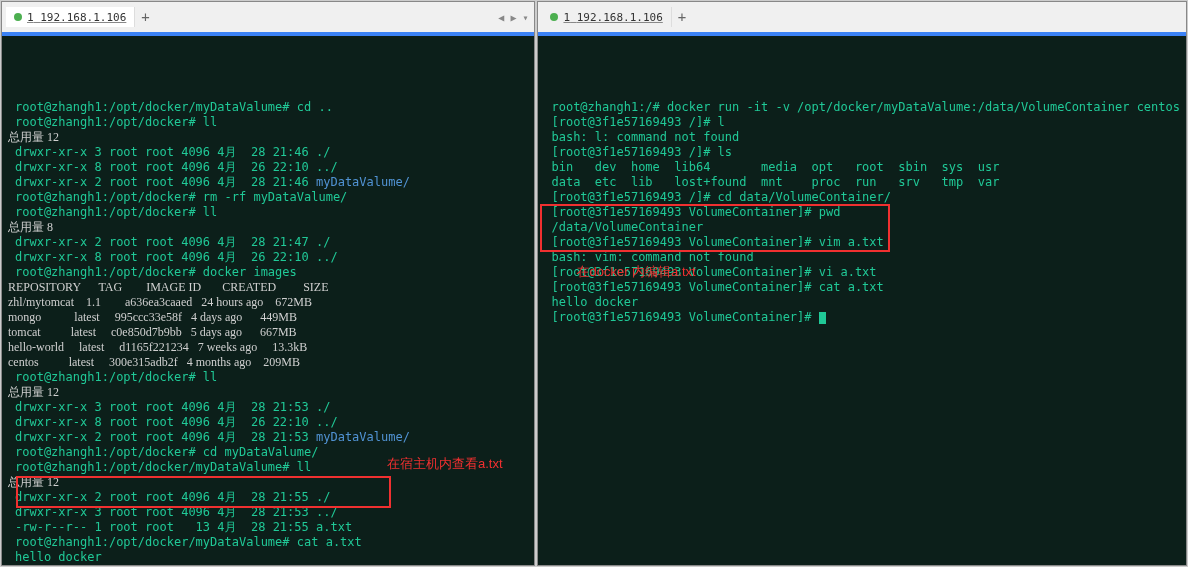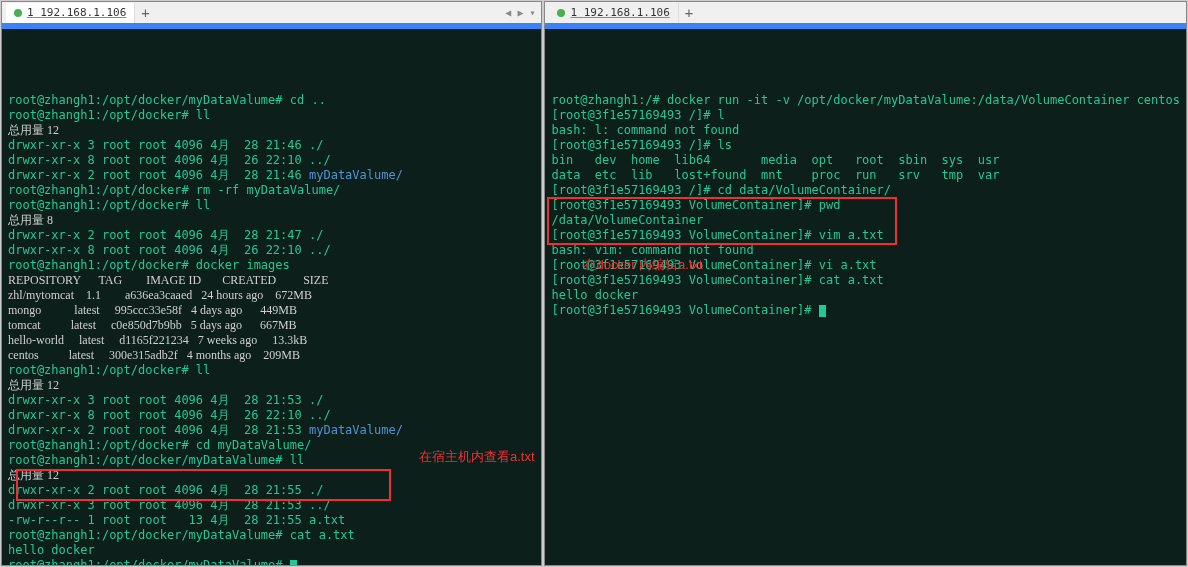--- a/index.html
+++ b/index.html
@@ -14,23 +14,23 @@
 }
 .pane {
   flex: 1;
   display: flex;
   flex-direction: column;
   border: 1px solid #888;
   background: #fff;
   margin: 1px;
 }
 .tab-bar {
-  height: 27px;
+  height: 34px;
   background: #f0f0f0;
-  border-bottom: 6px solid #3b82f6;
+  border-bottom: 4px solid #3b82f6;
   display: flex;
   align-items: center;
   padding: 0 4px;
   position: relative;
 }
 .tab {
   display: flex;
   align-items: center;
   padding: 2px 8px;
   font-size: 11px;
@@ -49,21 +49,21 @@
   background: #0c1f1a;
   color: #20c997;
   padding: 4px 6px;
   line-height: 15px;
   font-size: 12px;
   overflow: hidden;
   white-space: pre;
   position: relative;
 }
 .line { white-space: pre; }
-.prompt { color: #20c997; }
+.prompt { color: #20c997; margin-left: 7px; }
 .white { color: #d0d0d0; font-family: Liberation Serif, serif; }
 .dir { color: #5193d4; text-align: center; }
 .red-annot { color: #f03030; font-family: SimSun, sans-serif; font-size: 13px; position: absolute; }
 .red-box {
   position: absolute;
   border: 2px solid #f03030;
   pointer-events: none;
 }
 .cursor {
   display: inline-block;
@@ -80,21 +80,21 @@
   <div class="tab-bar">
     <div class="tab active">
       <span class="dot-green"></span>
       <span class="tab-text"><span>1</span> <span>192.168.1.106</span></span>
     </div>
     <div class="tab-add">+</div>
     <div class="tab-nav">◀ ▶ ▾</div>
   </div>
   <div class="terminal" id="left-term">
     <div class="red-box" id="left-box" style="top: 440px; left: 14px; width: 375px; height: 32px;"></div>
-    <div class="red-annot" id="left-annot" style="top: 420px; left: 385px; margin-left: 32px;">在宿主机内查看a.txt</div>
+    <div class="red-annot" id="left-annot" style="top: 420px; left: 385px;">在宿主机内查看a.txt</div>
   <div class="line"><span class="prompt">root@zhangh1:/opt/docker/myDataValume# cd ..</span></div><div class="line"><span class="prompt">root@zhangh1:/opt/docker# ll</span></div><div class="line"><span class="white">总用量 12</span></div><div class="line"><span class="prompt">drwxr-xr-x 3 root root 4096 4月  28 21:46 ./</span></div><div class="line"><span class="prompt">drwxr-xr-x 8 root root 4096 4月  26 22:10 ../</span></div><div class="line"><span class="prompt">drwxr-xr-x 2 root root 4096 4月  28 21:46 </span><span class="dir">myDataValume/</span></div><div class="line"><span class="prompt">root@zhangh1:/opt/docker# rm -rf myDataValume/</span></div><div class="line"><span class="prompt">root@zhangh1:/opt/docker# ll</span></div><div class="line"><span class="white">总用量 8</span></div><div class="line"><span class="prompt">drwxr-xr-x 2 root root 4096 4月  28 21:47 ./</span></div><div class="line"><span class="prompt">drwxr-xr-x 8 root root 4096 4月  26 22:10 ../</span></div><div class="line"><span class="prompt">root@zhangh1:/opt/docker# docker images</span></div><div class="line"><span class="white">REPOSITORY      TAG        IMAGE ID       CREATED         SIZE</span></div><div class="line"><span class="white">zhl/mytomcat    1.1        a636ea3caaed   24 hours ago    672MB</span></div><div class="line"><span class="white">mongo           latest     995ccc33e58f   4 days ago      449MB</span></div><div class="line"><span class="white">tomcat          latest     c0e850d7b9bb   5 days ago      667MB</span></div><div class="line"><span class="white">hello-world     latest     d1165f221234   7 weeks ago     13.3kB</span></div><div class="line"><span class="white">centos          latest     300e315adb2f   4 months ago    209MB</span></div><div class="line"><span class="prompt">root@zhangh1:/opt/docker# ll</span></div><div class="line"><span class="white">总用量 12</span></div><div class="line"><span class="prompt">drwxr-xr-x 3 root root 4096 4月  28 21:53 ./</span></div><div class="line"><span class="prompt">drwxr-xr-x 8 root root 4096 4月  26 22:10 ../</span></div><div class="line"><span class="prompt">drwxr-xr-x 2 root root 4096 4月  28 21:53 </span><span class="dir">myDataValume/</span></div><div class="line"><span class="prompt">root@zhangh1:/opt/docker# cd myDataValume/</span></div><div class="line"><span class="prompt">root@zhangh1:/opt/docker/myDataValume# ll</span></div><div class="line"><span class="white">总用量 12</span></div><div class="line"><span class="prompt">drwxr-xr-x 2 root root 4096 4月  28 21:55 ./</span></div><div class="line"><span class="prompt">drwxr-xr-x 3 root root 4096 4月  28 21:53 ../</span></div><div class="line"><span class="prompt">-rw-r--r-- 1 root root   13 4月  28 21:55 a.txt</span></div><div class="line"><span class="prompt">root@zhangh1:/opt/docker/myDataValume# cat a.txt</span></div><div class="line"><span class="prompt">hello docker</span></div><div class="line"><span class="prompt">root@zhangh1:/opt/docker/myDataValume# </span><span class="cursor"></span></div></div>
 </div>
 
 <div class="pane">
   <div class="tab-bar">
     <div class="tab">
       <span class="dot-green"></span>
       <span class="tab-text"><span>1</span> <span>192.168.1.106</span></span>
     </div>
     <div class="tab-add">+</div>

